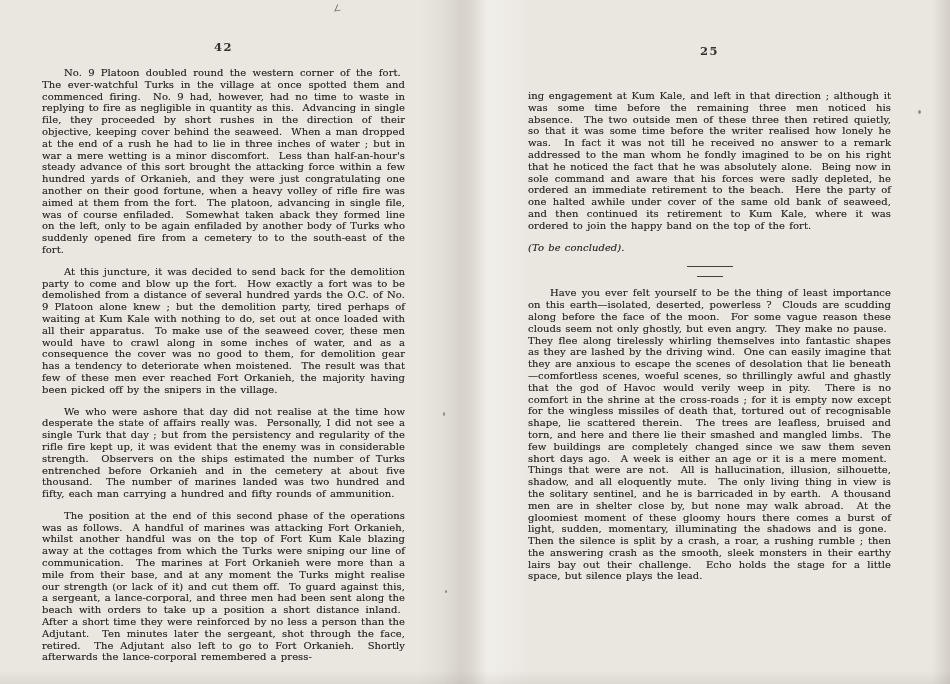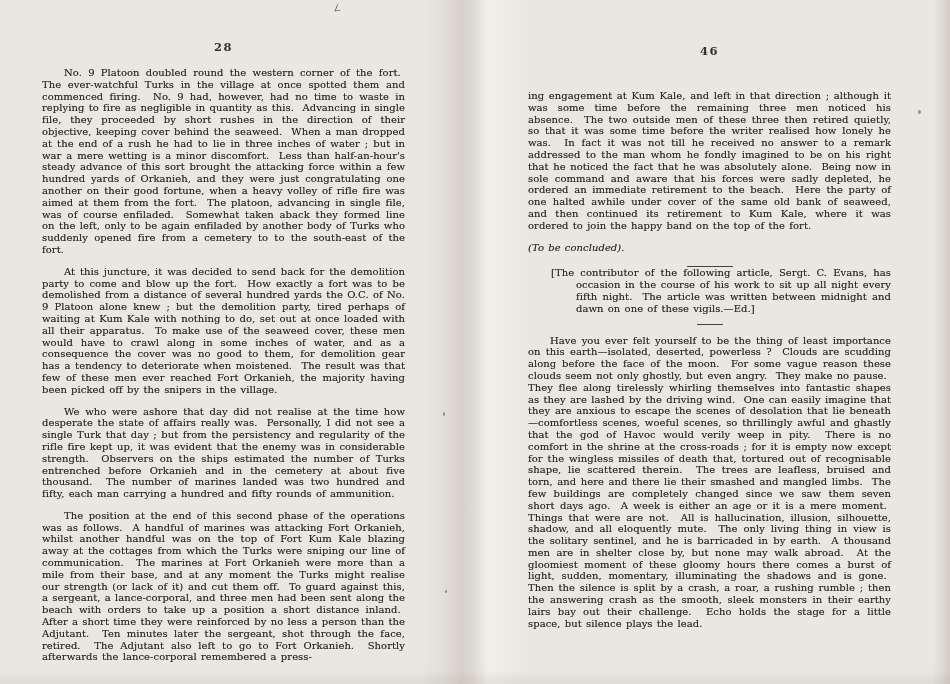--- a/index.html
+++ b/index.html
@@ -69,32 +69,31 @@
 <body>
 
 <div class="spread">
 
   <span class="pen-mark">∠</span>
   <span class="speck speck-1"></span>
   <span class="speck speck-2"></span>
   <span class="speck speck-3"></span>
 
   <div class="page page-left">
-    <div class="page-number">28</div>
+    <div class="page-number">42</div>
     <p>No. 9 Platoon doubled round the western corner of the fort.&nbsp; The ever-watchful Turks in the village at once spotted them and commenced firing.&nbsp; No. 9 had, however, had no time to waste in replying to fire as negligible in quantity as this.&nbsp; Advancing in single file, they proceeded by short rushes in the direction of their objective, keeping cover behind the seaweed.&nbsp; When a man dropped at the end of a rush he had to lie in three inches of water ; but in war a mere wetting is a minor discomfort.&nbsp; Less than half-an-hour's steady advance of this sort brought the attacking force within a few hundred yards of Orkanieh, and they were just congratulating one another on their good fortune, when a heavy volley of rifle fire was aimed at them from the fort.&nbsp; The platoon, advancing in single file, was of course enfiladed.&nbsp; Somewhat taken aback they formed line on the left, only to be again enfiladed by another body of Turks who suddenly opened fire from a cemetery to to the south-east of the fort.</p>
     <p>At this juncture, it was decided to send back for the demolition party to come and blow up the fort.&nbsp; How exactly a fort was to be demolished from a distance of several hundred yards the O.C. of No. 9 Platoon alone knew ; but the demolition party, tired perhaps of waiting at Kum Kale with nothing to do, set out at once loaded with all their apparatus.&nbsp; To make use of the seaweed cover, these men would have to crawl along in some inches of water, and as a consequence the cover was no good to them, for demolition gear has a tendency to deteriorate when moistened.&nbsp; The result was that few of these men ever reached Fort Orkanieh, the majority having been picked off by the snipers in the village.</p>
     <p>We who were ashore that day did not realise at the time how desperate the state of affairs really was.&nbsp; Personally, I did not see a single Turk that day ; but from the persistency and regularity of the rifle fire kept up, it was evident that the enemy was in considerable strength.&nbsp; Observers on the ships estimated the number of Turks entrenched before Orkanieh and in the cemetery at about five thousand.&nbsp; The number of marines landed was two hundred and fifty, each man carrying a hundred and fifty rounds of ammunition.</p>
     <p>The position at the end of this second phase of the operations was as follows.&nbsp; A handful of marines was attacking Fort Orkanieh, whilst another handful was on the top of Fort Kum Kale blazing away at the cottages from which the Turks were sniping our line of communication.&nbsp; The marines at Fort Orkanieh were more than a mile from their base, and at any moment the Turks might realise our strength (or lack of it) and cut them off.&nbsp; To guard against this, a sergeant, a lance-corporal, and three men had been sent along the beach with orders to take up a position a short distance inland.&nbsp; After a short time they were reinforced by no less a person than the Adjutant.&nbsp; Ten minutes later the sergeant, shot through the face, retired.&nbsp; The Adjutant also left to go to Fort Orkanieh.&nbsp; Shortly afterwards the lance-corporal remembered a press-</p>
   </div>
 
   <div class="page page-right">
-    <div class="page-number">46</div>
+    <div class="page-number">25</div>
     <p class="no-indent">ing engagement at Kum Kale, and left in that direction ; although it was some time before the remaining three men noticed his absence.&nbsp; The two outside men of these three then retired quietly, so that it was some time before the writer realised how lonely he was.&nbsp; In fact it was not till he received no answer to a remark addressed to the man whom he fondly imagined to be on his right that he noticed the fact that he was absolutely alone.&nbsp; Being now in sole command and aware that his forces were sadly depleted, he ordered an immediate retirement to the beach.&nbsp; Here the party of one halted awhile under cover of the same old bank of seaweed, and then continued its retirement to Kum Kale, where it was ordered to join the happy band on the top of the fort.</p>
     <p class="concluded">(To be concluded).</p>
     <div class="rule"></div>
-    <p class="ed-note">[The contributor of the following article, Sergt. C. Evans, has occasion in the course of his work to sit up all night every fifth night.&nbsp; The article was written between midnight and dawn on one of these vigils.—Ed.]</p>
     <div class="rule rule-small"></div>
     <p class="body-start">Have you ever felt yourself to be the thing of least importance on this earth—isolated, deserted, powerless ?&nbsp; Clouds are scudding along before the face of the moon.&nbsp; For some vague reason these clouds seem not only ghostly, but even angry.&nbsp; They make no pause.&nbsp; They flee along tirelessly whirling themselves into fantastic shapes as they are lashed by the driving wind.&nbsp; One can easily imagine that they are anxious to escape the scenes of desolation that lie beneath—comfortless scenes, woeful scenes, so thrillingly awful and ghastly that the god of Havoc would verily weep in pity.&nbsp; There is no comfort in the shrine at the cross-roads ; for it is empty now except for the wingless missiles of death that, tortured out of recognisable shape, lie scattered therein.&nbsp; The trees are leafless, bruised and torn, and here and there lie their smashed and mangled limbs.&nbsp; The few buildings are completely changed since we saw them seven short days ago.&nbsp; A week is either an age or it is a mere moment.&nbsp; Things that were are not.&nbsp; All is hallucination, illusion, silhouette, shadow, and all eloquently mute.&nbsp; The only living thing in view is the solitary sentinel, and he is barricaded in by earth.&nbsp; A thousand men are in shelter close by, but none may walk abroad.&nbsp; At the gloomiest moment of these gloomy hours there comes a burst of light, sudden, momentary, illuminating the shadows and is gone.&nbsp; Then the silence is split by a crash, a roar, a rushing rumble ; then the answering crash as the smooth, sleek monsters in their earthy lairs bay out their challenge.&nbsp; Echo holds the stage for a little space, but silence plays the lead.</p>
   </div>
 
   <div class="edge-right"></div>
   <div class="edge-bottom"></div>
 </div>
 
 </body></html>

